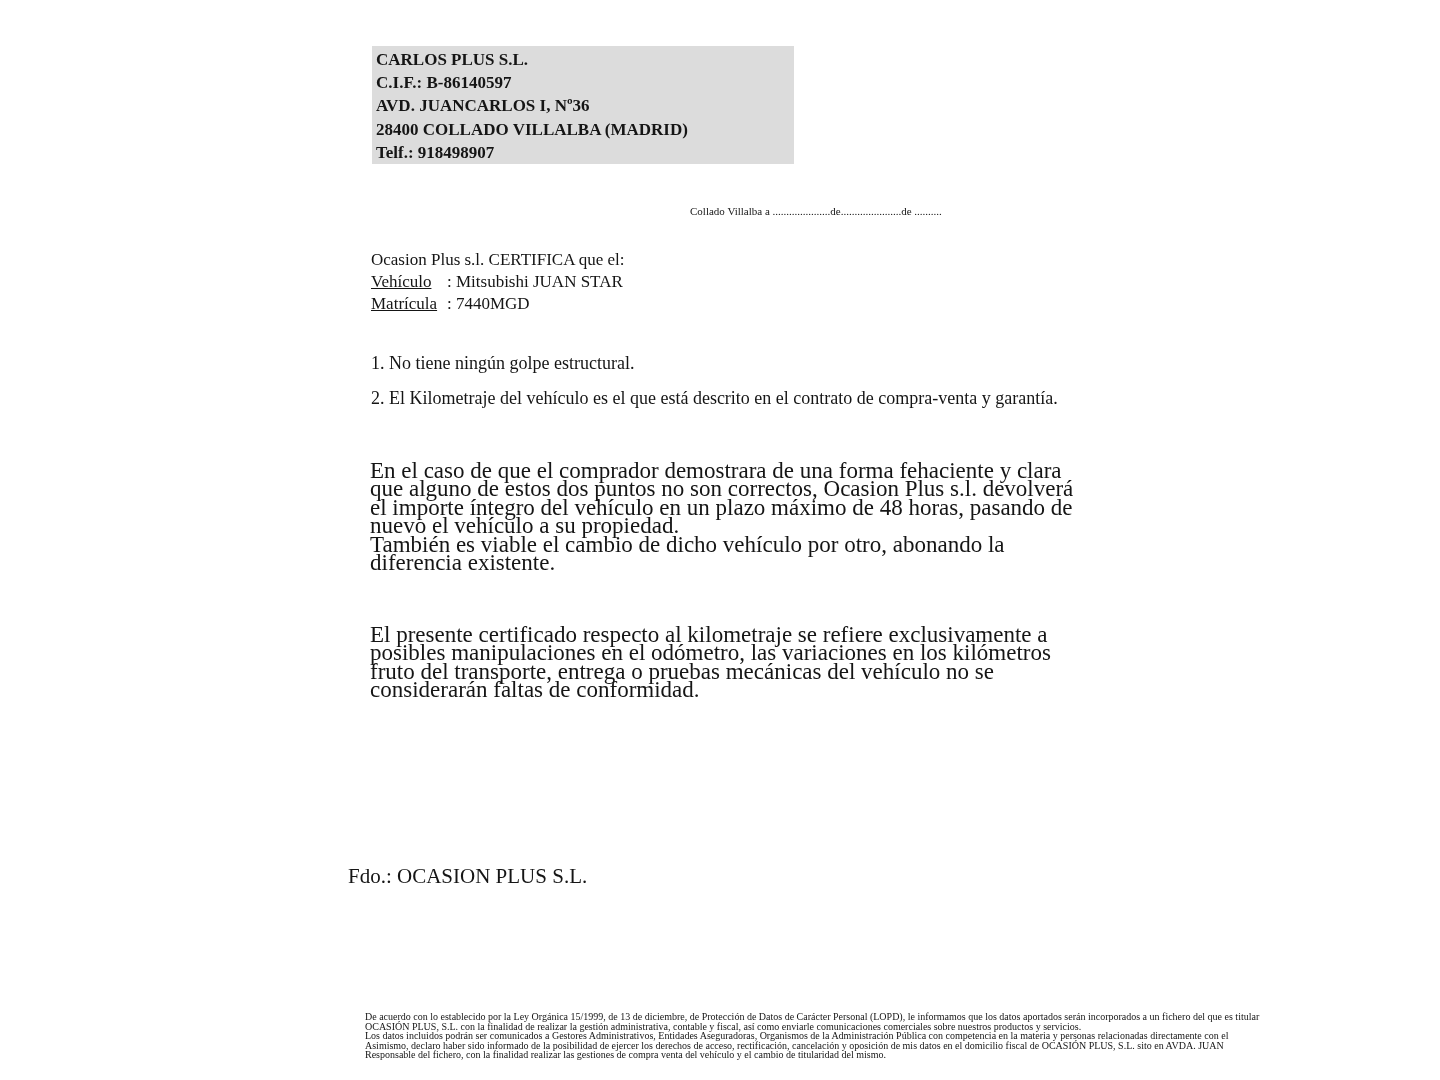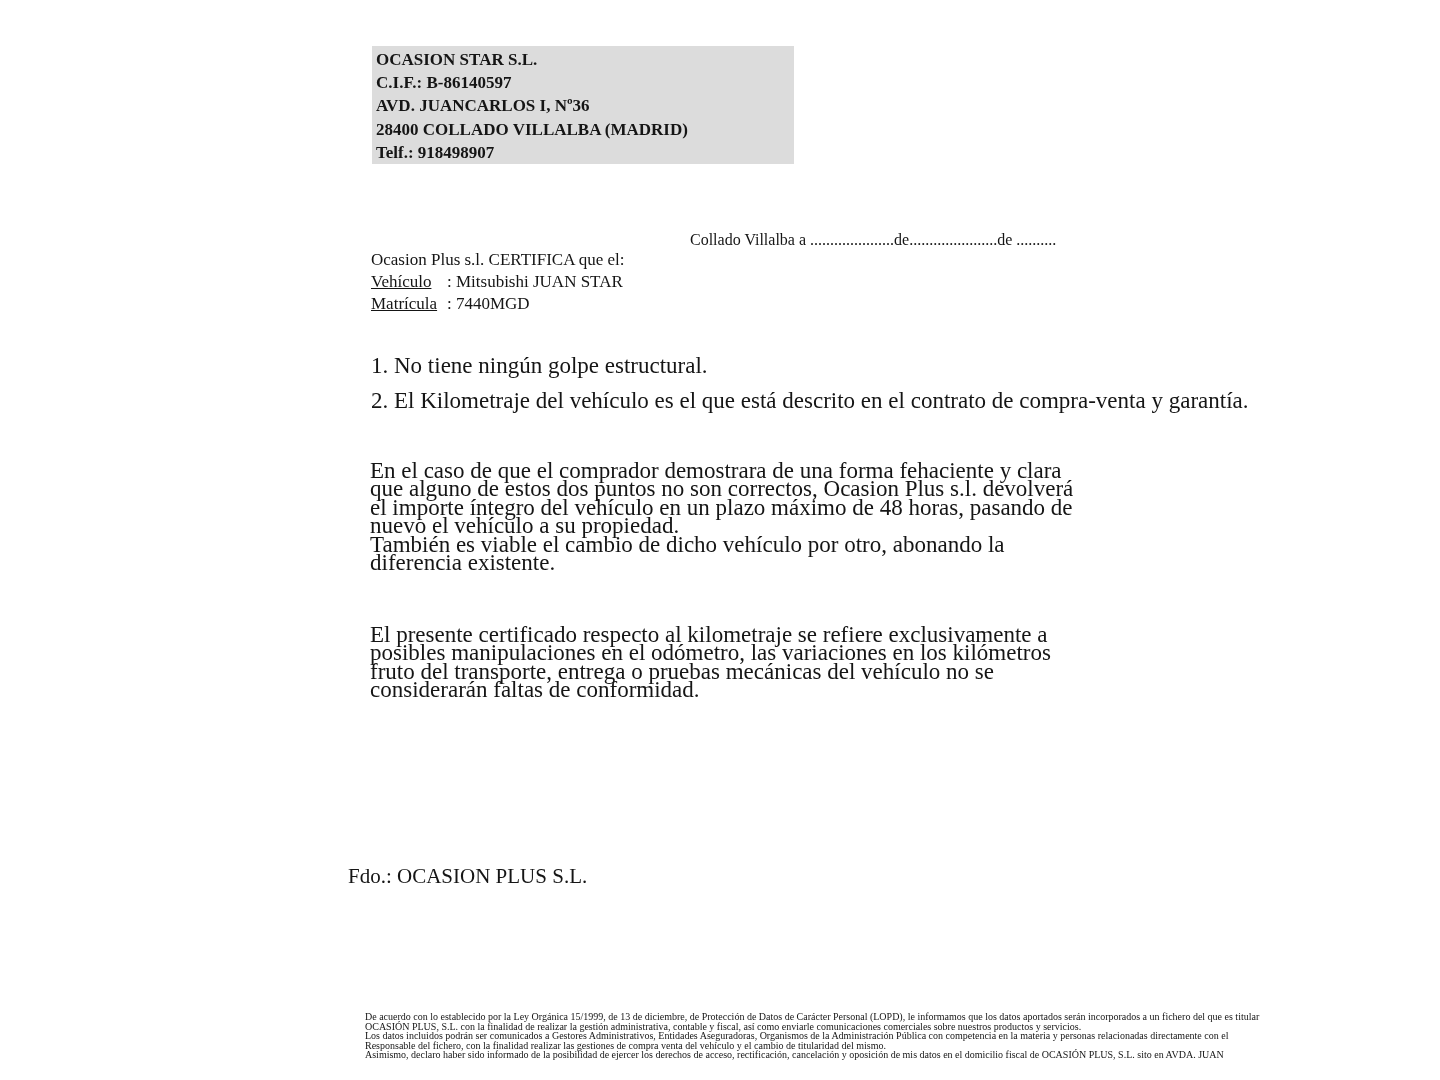--- a/index.html
+++ b/index.html
@@ -21,23 +21,22 @@
     box-sizing: border-box;
     padding: 2px 0 0 4px;
     font-weight: bold;
     font-size: 17px;
     line-height: 23.2px;
   }
   .date-line {
     position: absolute;
     left: 690px;
     top: 205px;
-    font-size: 16px;
+    font-size: 11px;
     white-space: nowrap;
-    margin-top: 26px;
   }
   .certify-intro {
     position: absolute;
     left: 371px;
     top: 250px;
     font-size: 17px;
     text-align: center;
   }
   .field {
     position: absolute;
@@ -48,21 +47,21 @@
   .field-vehiculo { top: 272px; }
   .field-matricula { top: 294px; }
   .field .label {
     display: inline-block;
     width: 76px;
     text-decoration: underline;
   }
   .item {
     position: absolute;
     left: 371px;
-    font-size: 23px;
+    font-size: 18px;
     white-space: nowrap;
   }
   .item-1 { top: 353px; }
   .item-2 { top: 388px; }
   .para {
     position: absolute;
     left: 370px;
     width: 706px;
     font-size: 23px;
     line-height: 18.4px;
@@ -85,21 +84,21 @@
     line-height: 9.55px;
     white-space: nowrap;
   }
 </style>
 </head>
 <body>
 
 <div class="page">
 
   <div class="header-box" style="background: rgb(220, 220, 220);">
-    <div>OCASION STAR S.L.</div>
+    <div>CARLOS PLUS S.L.</div>
     <div>C.I.F.: B-86140597</div>
     <div>AVD. JUANCARLOS I, Nº36</div>
     <div>28400 COLLADO VILLALBA (MADRID)</div>
     <div>Telf.: 918498907</div>
   </div>
 
   <div class="date-line">Collado Villalba a .....................de......................de ..........</div>
 
   <div class="certify-intro">Ocasion Plus s.l. CERTIFICA que el:</div>
 
@@ -117,17 +116,17 @@
   <div class="para para-1">En el caso de que el comprador demostrara de una forma fehaciente y clara que alguno de estos dos puntos no son correctos, Ocasion Plus s.l. devolverá el importe íntegro del vehículo en un plazo máximo de 48 horas, pasando de nuevo el vehículo a su propiedad.</div>
   <div class="para para-2">También es viable el cambio de dicho vehículo por otro, abonando la diferencia existente.</div>
   <div class="para para-4">El presente certificado respecto al kilometraje se refiere exclusivamente a posibles manipulaciones en el odómetro, las variaciones en los kilómetros fruto del transporte, entrega o pruebas mecánicas del vehículo no se considerarán faltas de conformidad.</div>
 
   <div class="signature">Fdo.: OCASION PLUS S.L.</div>
 
   <div class="legal">
     <div>De acuerdo con lo establecido por la Ley Orgánica 15/1999, de 13 de diciembre, de Protección de Datos de Carácter Personal (LOPD), le informamos que los datos aportados serán incorporados a un fichero del que es titular</div>
     <div>OCASIÓN PLUS, S.L. con la finalidad de realizar la gestión administrativa, contable y fiscal, así como enviarle comunicaciones comerciales sobre nuestros productos y servicios.</div>
     <div>Los datos incluidos podrán ser comunicados a Gestores Administrativos, Entidades Aseguradoras, Organismos de la Administración Pública con competencia en la materia y personas relacionadas directamente con el</div>
+    <div>Asimismo, declaro haber sido informado de la posibilidad de ejercer los derechos de acceso, rectificación, cancelación y oposición de mis datos en el domicilio fiscal de OCASIÓN PLUS, S.L. sito en AVDA. JUAN</div>
     <div>Responsable del fichero, con la finalidad realizar las gestiones de compra venta del vehículo y el cambio de titularidad del mismo.</div>
-    <div>Asimismo, declaro haber sido informado de la posibilidad de ejercer los derechos de acceso, rectificación, cancelación y oposición de mis datos en el domicilio fiscal de OCASIÓN PLUS, S.L. sito en AVDA. JUAN</div>
   </div>
 
 </div>
 
 </body></html>

